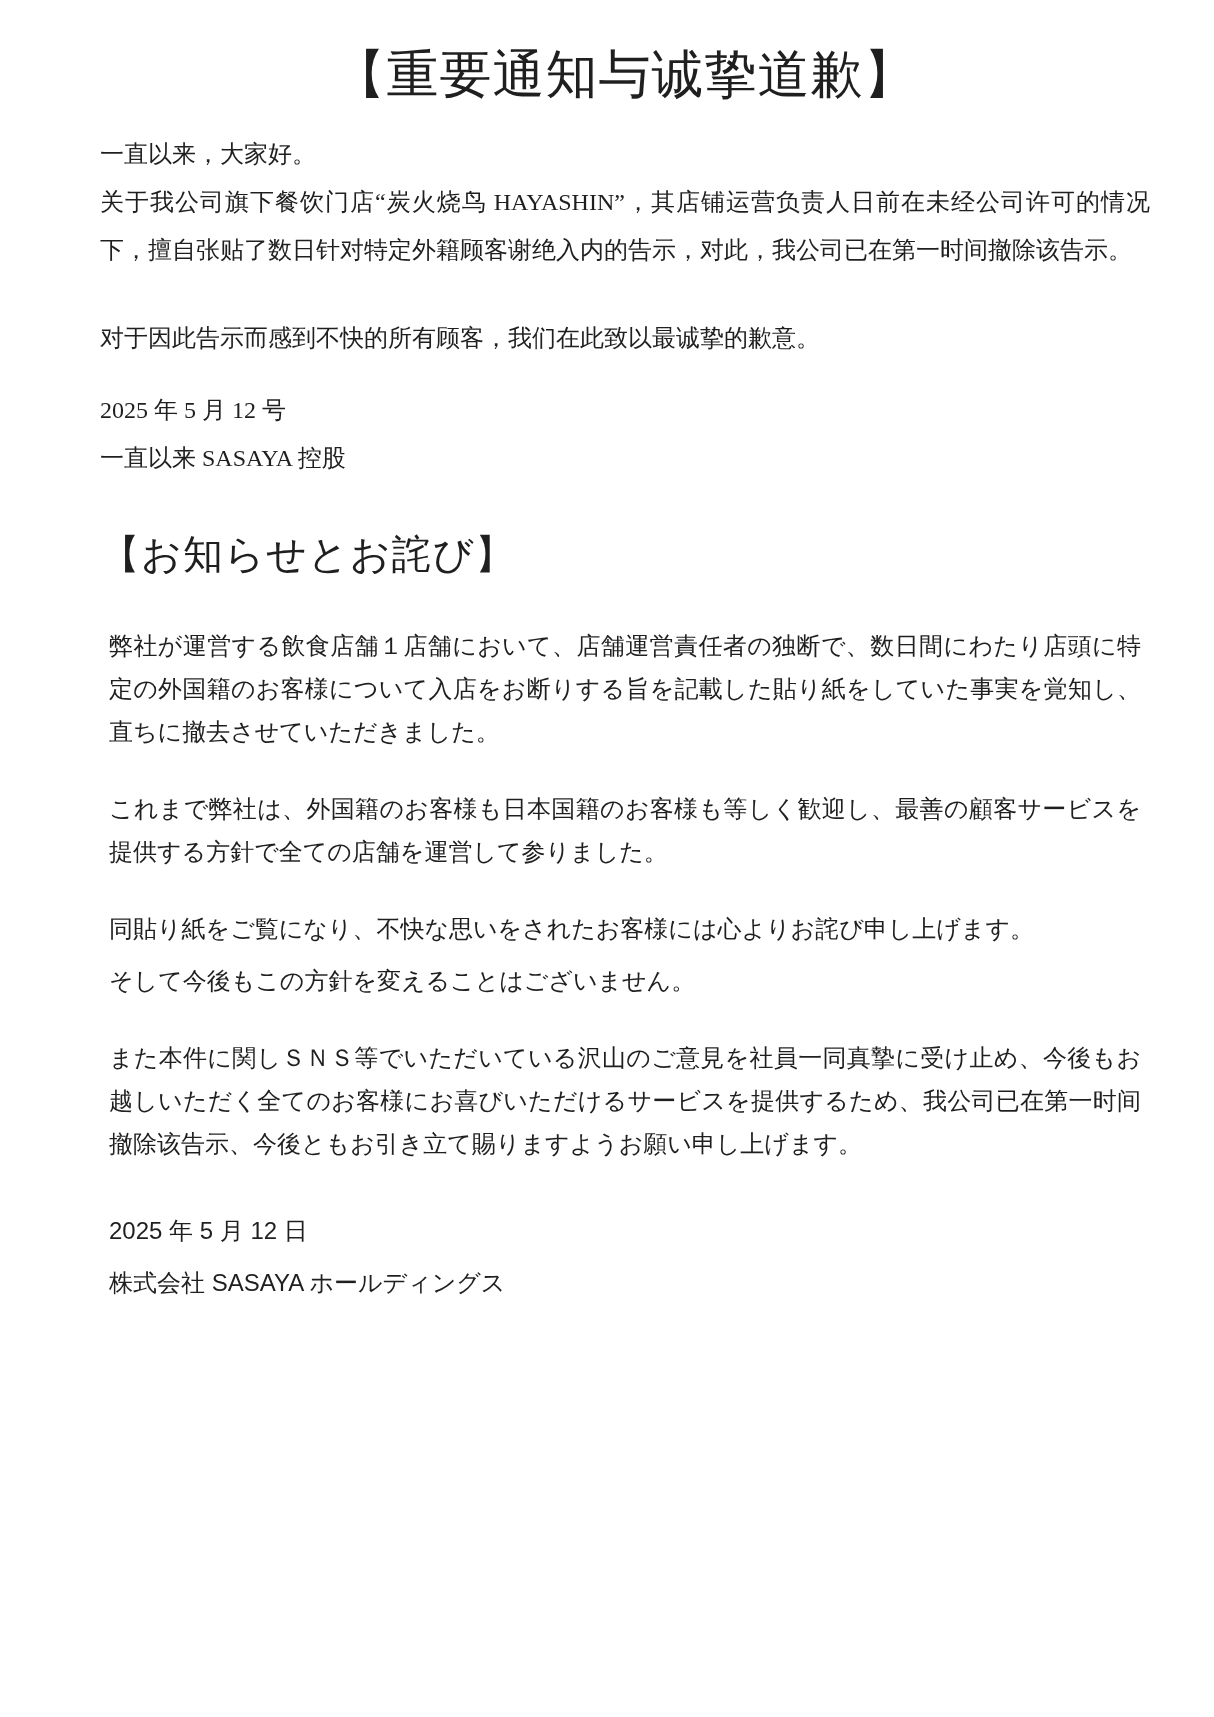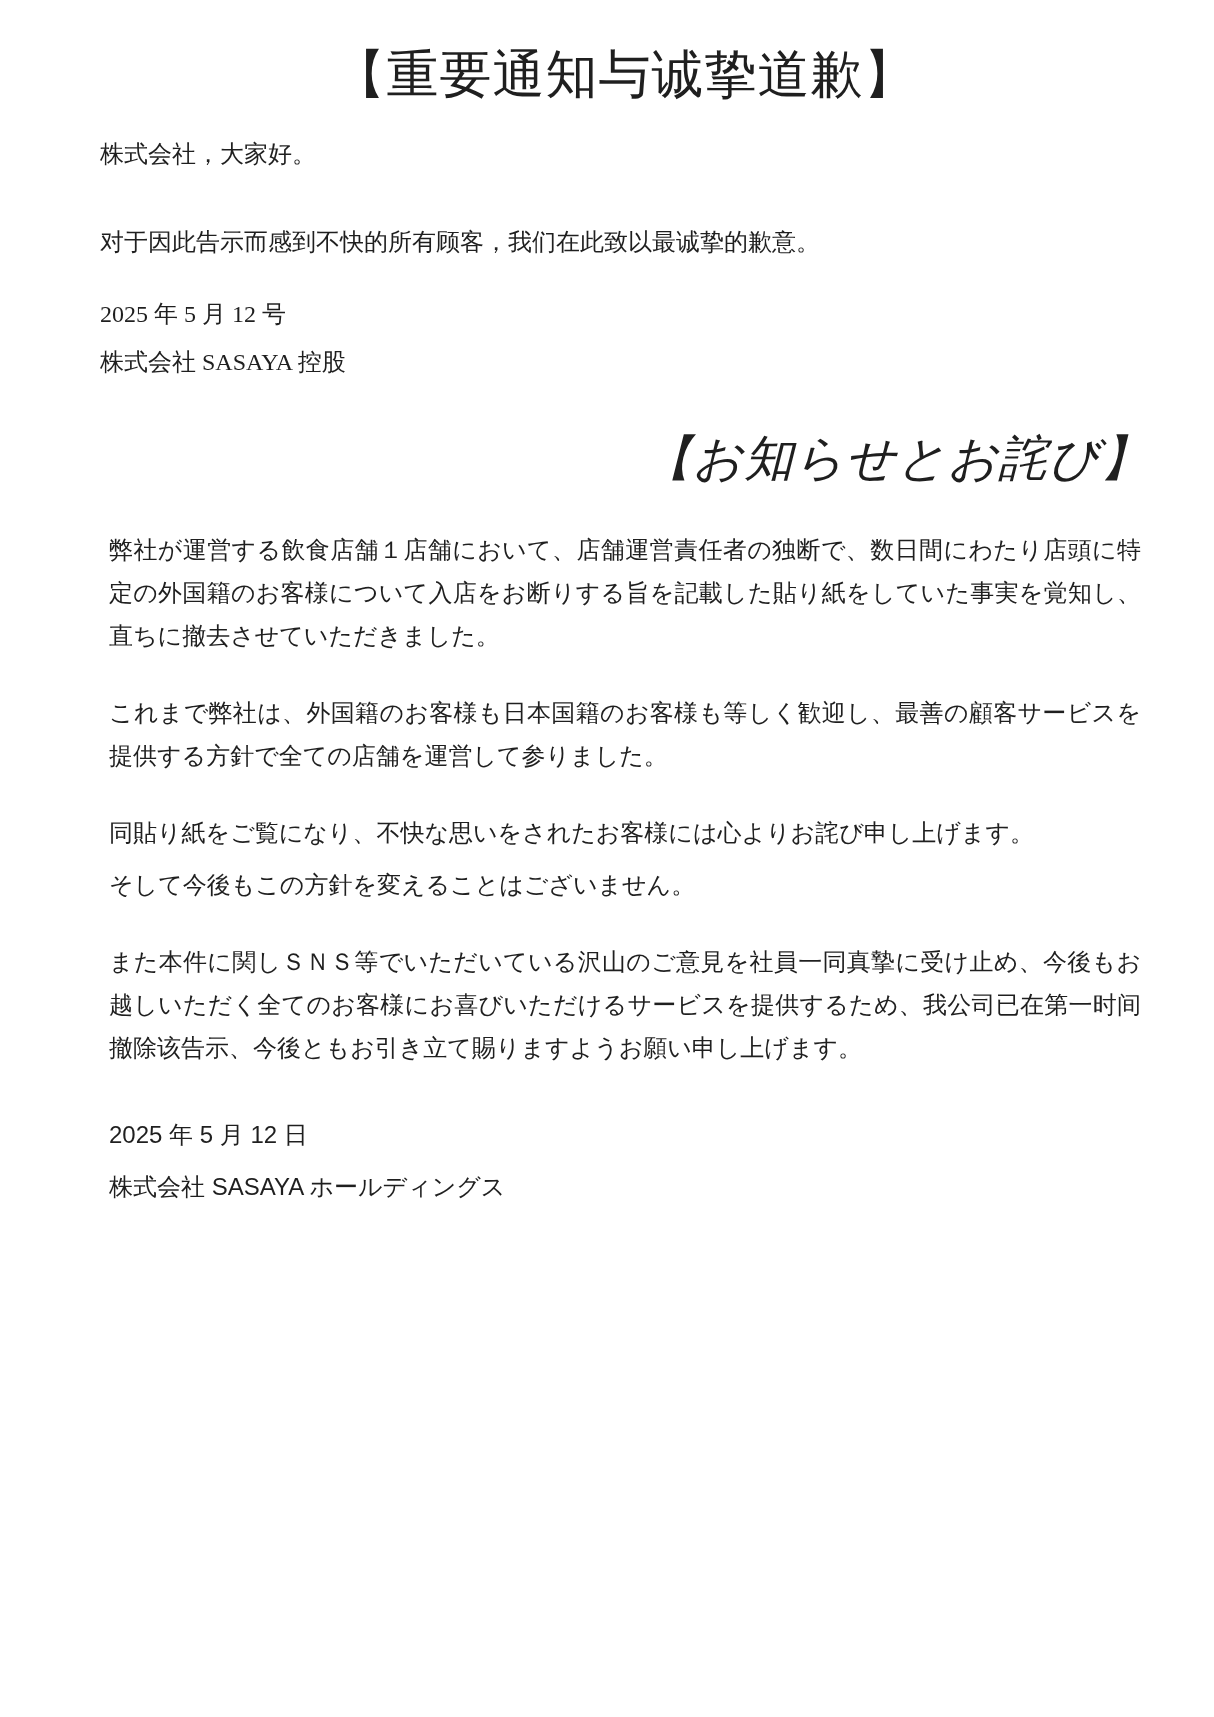--- a/index.html
+++ b/index.html
@@ -41,27 +41,26 @@
     margin-top: 40px;
   }
   .cn .date-line {
     margin-top: 24px;
   }
   
   .jp {
     font-family: "Liberation Sans", "DejaVu Sans", sans-serif;
   }
   .jp-title {
-    font-size: 49px;
+    font-size: 40px;
     line-height: 52px;
     font-weight: 500;
-    text-align: right;
+    text-align: left;
     margin: 46px 0 44px 0;
     letter-spacing: 1px;
-    font-style: italic;
   }
   .jp .body-text {
     font-size: 24px;
     line-height: 43px;
     text-align: justify;
     margin: 9px;
   }
   .jp .gap {
     margin-top: 34px;
   }
@@ -73,30 +72,31 @@
   }
 </style>
 </head>
 <body>
 
 <div class="page">
 
   <section class="cn">
     <h1 class="cn-title">【重要通知与诚挚道歉】</h1>
 
-    <p class="body-text">株式会社，大家好。</p>
+    <p class="body-text">一直以来，大家好。</p>
 
+    <p class="body-text">关于我公司旗下餐饮门店“炭火烧鸟 HAYASHIN”，其店铺运营负责人日前在未经公司许可的情况下，擅自张贴了数日针对特定外籍顾客谢绝入内的告示，对此，我公司已在第一时间撤除该告示。</p>
 
     <p class="body-text gap">对于因此告示而感到不快的所有顾客，我们在此致以最诚挚的歉意。</p>
 
 
 
     <p class="body-text right-line date-line">2025 年 5 月 12 号</p>
 
-    <p class="body-text right-line">株式会社 SASAYA 控股</p>
+    <p class="body-text right-line">一直以来 SASAYA 控股</p>
   </section>
 
   <section class="jp">
     <h2 class="jp-title">【お知らせとお詫び】</h2>
 
     <p class="body-text">弊社が運営する飲食店舗１店舗において、店舗運営責任者の独断で、数日間にわたり店頭に特定の外国籍のお客様について入店をお断りする旨を記載した貼り紙をしていた事実を覚知し、直ちに撤去させていただきました。</p>
 
     <p class="body-text gap">これまで弊社は、外国籍のお客様も日本国籍のお客様も等しく歓迎し、最善の顧客サービスを提供する方針で全ての店舗を運営して参りました。</p>
 
     <p class="body-text gap">同貼り紙をご覧になり、不快な思いをされたお客様には心よりお詫び申し上げます。</p>

